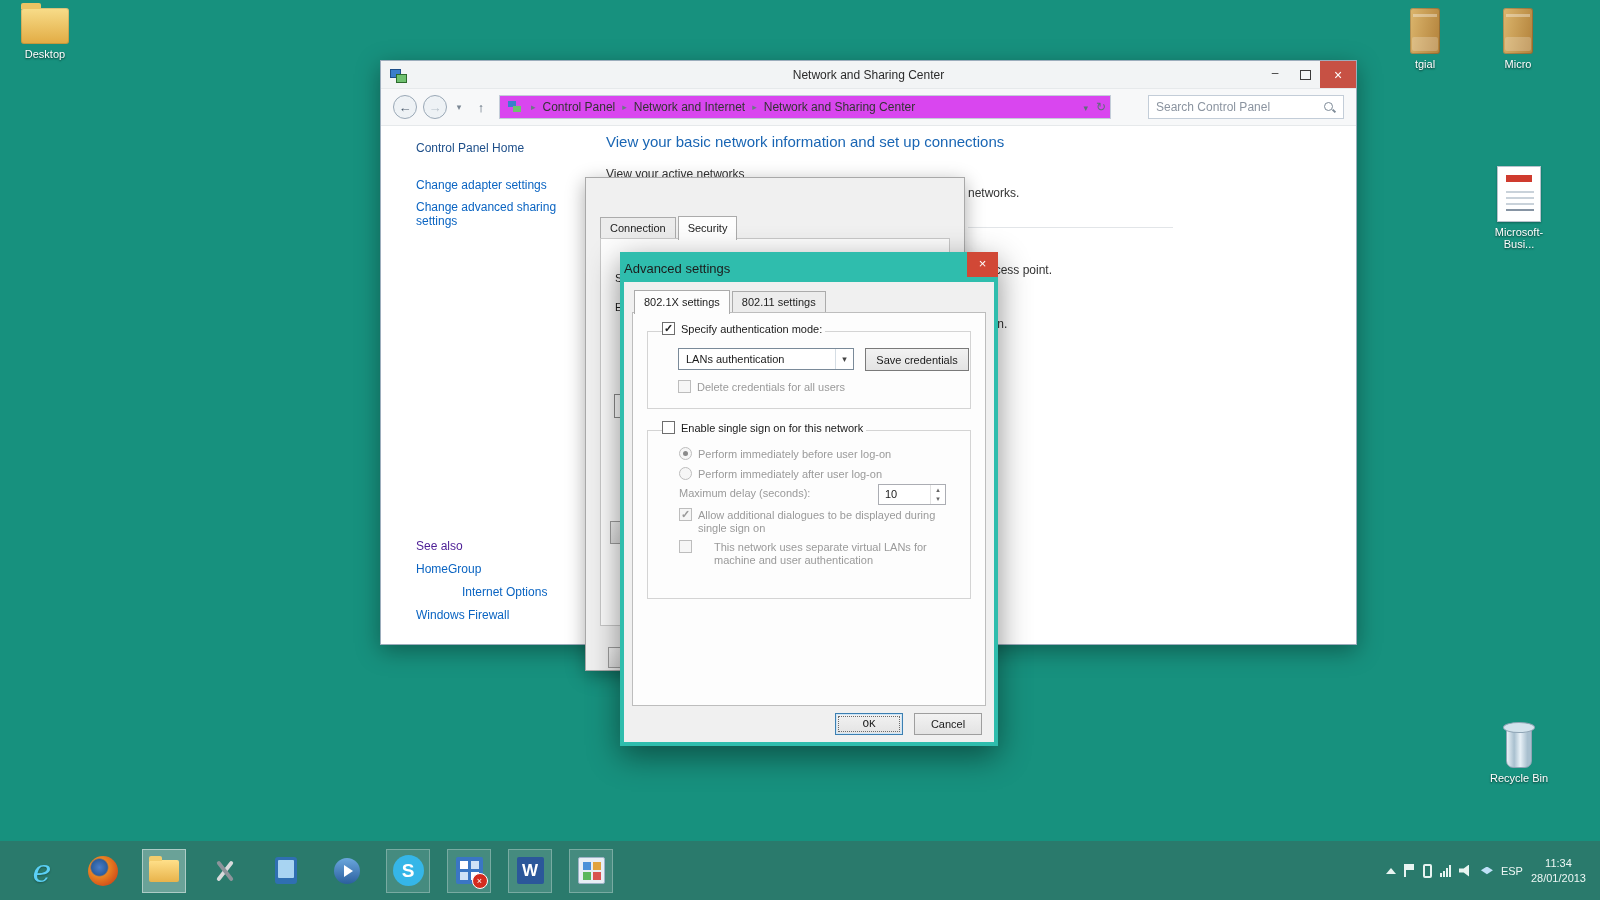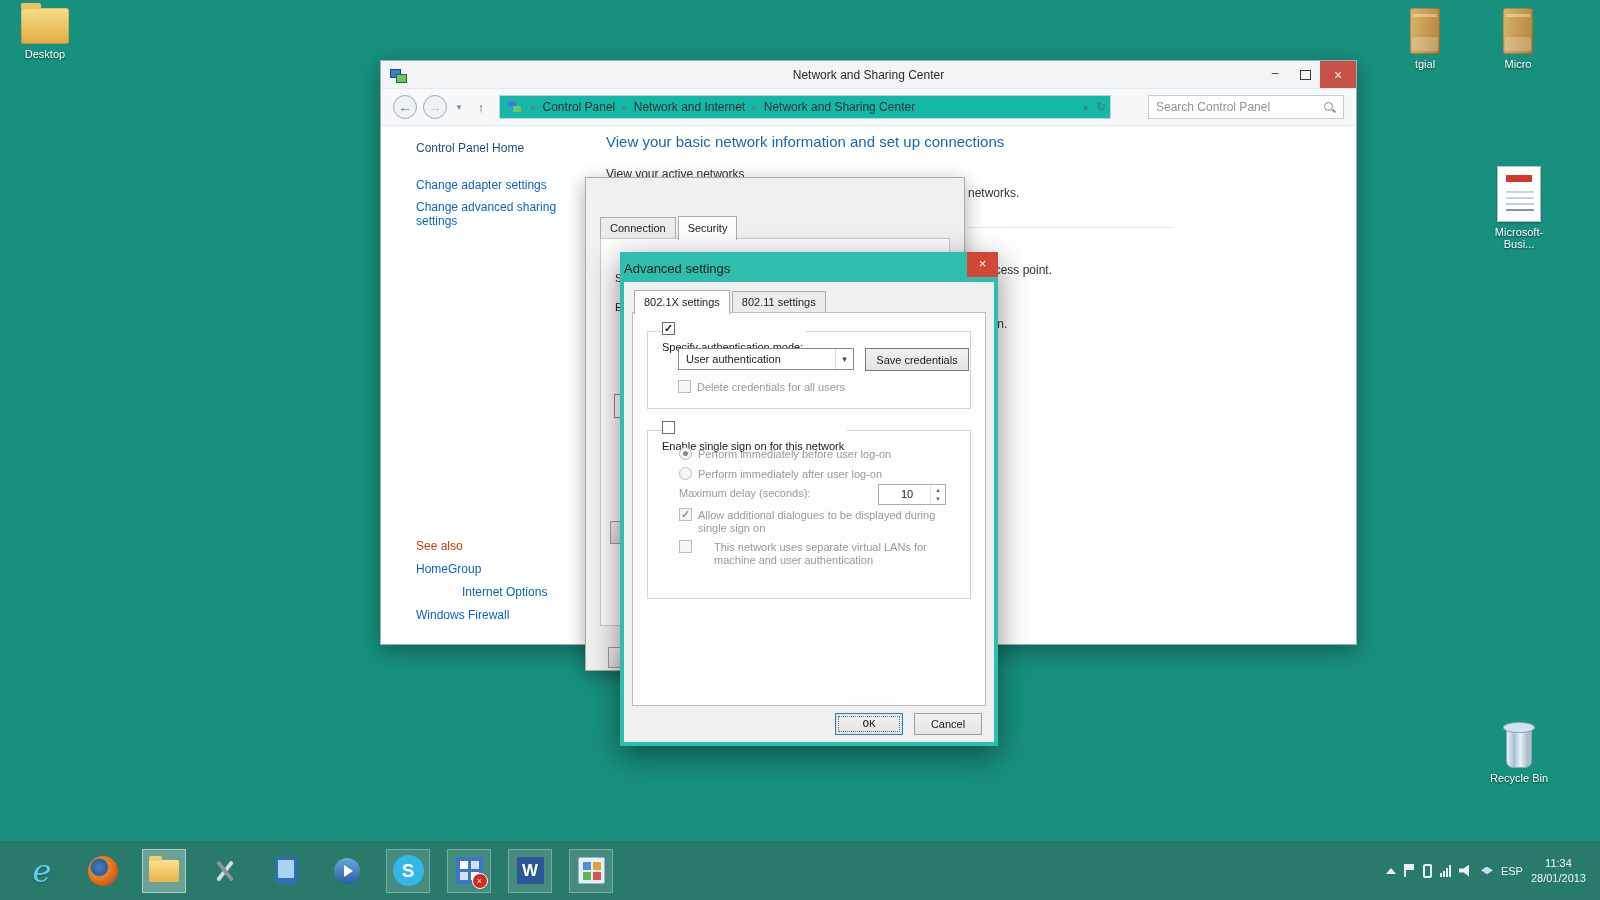--- a/index.html
+++ b/index.html
@@ -37,39 +37,39 @@
   .nw-btn-close:after { content:"×"; font-size:14px; }
   .nw-addressrow { height:37px; background:#f7f8f9; border-bottom:1px solid #e6e9eb; display:flex; align-items:center; padding-left:12px; }
   .nav-circle { width:24px; height:24px; border-radius:50%; border:1px solid #9aa8b6; background:#eef2f5; display:flex; align-items:center; justify-content:center; font-size:13px; color:#49596b; margin-right:6px; }
   .nav-back:after { content:"←"; }
   .nav-fwd { color:#b8c2cc; }
   .nav-fwd:after { content:"→"; }
   .nav-chev { width:12px; color:#7b8794; font-size:9px; margin-right:6px; text-align:center; }
   .nav-chev:after { content:"▾"; }
   .nav-up { width:20px; text-align:center; color:#49596b; font-size:13px; margin-right:8px; }
   .nav-up:after { content:"↑"; }
-  .addr-box { width:612px; height:24px; background:#14b8a6; border:1px solid #c3cdd8; display:flex; align-items:center; padding:9px 4px; font-size:12px; color:#333; }
+  .addr-box { width:612px; height:24px; background:#d946ef; border:1px solid #c3cdd8; display:flex; align-items:center; padding:9px 4px; font-size:12px; color:#333; }
   .addr-icon { width:14px; height:12px; position:relative; margin:0 4px; flex:none; }
   .addr-icon:before { content:""; position:absolute; left:0; top:0; width:8px; height:6px; background:#3b7ecc; }
   .addr-icon:after { content:""; position:absolute; left:5px; top:5px; width:8px; height:6px; background:#6fc06f; }
   .crumb { padding:0 2px; white-space:nowrap; }
   .crumb-sep { font-size:9px; color:#6b7884; padding:0 5px; }
   .crumb-sep:after { content:"▸"; }
   .addr-right { margin-left:auto; display:flex; align-items:center; gap:8px; color:#5f6c7a; }
   .addr-chev:after { content:"▾"; font-size:9px; }
   .addr-refresh:after { content:"↻"; font-size:12px; }
   .search-box { width:196px; height:24px; background:#fff; border:1px solid #c3cdd8; margin-left:auto; margin-right:12px; display:flex; align-items:center; padding:0 7px; font-size:12px; color:#8b94a0; }
   .mag-icon { position:relative; width:13px; height:13px; margin-left:auto; }
   .mag-icon:before { content:""; position:absolute; left:1px; top:1px; width:7px; height:7px; border:1.5px solid #7d8a97; border-radius:50%; }
   .mag-icon:after { content:""; position:absolute; left:9px; top:9px; width:4px; height:2px; background:#7d8a97; transform:rotate(45deg); }
   .nw-body { position:relative; height:518px; background:#fff; }
   .sb-item { position:absolute; font-size:12px; }
   .sb-home { color:#1d4e89; }
   .sb-link { color:#0a64c2; }
-  .sb-muted { color:#c2410c; }
+  .sb-muted { color:#4c1d95; }
   .nw-heading { position:absolute; font-size:15px; color:#1a66b4; }
   .nw-sub { position:absolute; font-size:12px; color:#333; }
   .nw-frag { position:absolute; font-size:12px; color:#333; }
   .nw-divider { position:absolute; height:1px; background:#e2e5e8; }
 
   
   .tabs { position:absolute; display:flex; align-items:flex-end; z-index:3; }
   .tab { font-size:11px; color:#222; background:#ececec; border:1px solid #ababab; border-bottom:none; padding:0 9px; height:21px; line-height:20px; margin-right:2px; }
   .tab.active { background:#fdfdfd; height:24px; line-height:23px; margin-bottom:-2px; }
   .w8btn { position:absolute; appearance:none; background:linear-gradient(#f2f2f2,#e3e3e3); border:1px solid #9e9e9e; font-family:inherit; font-size:11px; color:#1a1a1a; text-align:center; }
@@ -77,21 +77,21 @@
   .w8btn.focused:before { content:""; position:absolute; inset:2px; border:1px dotted #6b6b6b; }
   .cb, .radio { position:absolute; display:flex; align-items:flex-start; gap:6px; font-size:11px; color:#1a1a1a; line-height:13px; }
   .cb .box { width:13px; height:13px; border:1px solid #6e6e6e; background:#fff; position:relative; flex:none; margin-top:-1px; }
   .cb.checked .box:after { content:"✓"; position:absolute; left:1px; top:-1px; font-size:11px; font-weight:bold; color:#262626; }
   .cb.disabled, .radio.disabled { color:#9a9a9a; }
   .cb.disabled .box { border-color:#bdbdbd; background:#f6f6f6; }
   .cb.disabled.checked .box:after { color:#9a9a9a; }
   .radio .circle { width:13px; height:13px; border:1px solid #6e6e6e; border-radius:50%; background:#fff; position:relative; flex:none; margin-top:-1px; }
   .radio.disabled .circle { border-color:#bdbdbd; background:#f6f6f6; }
   .radio.selected .circle:after { content:""; position:absolute; left:3px; top:3px; width:5px; height:5px; border-radius:50%; background:#8a8a8a; }
-  .onborder { background:#fdfdfd; padding-right:3px;flex-direction:column; }
+  .onborder { background:#fdfdfd; padding-right:3px; }
   .groupbox { position:absolute; border:1px solid #d4d4d4; }
   .combo { position:absolute; background:#fff; border:1px solid #7a8a99; display:flex; align-items:center; font-size:11px; color:#1a1a1a; }
   .combo-val { flex:1; padding:0 7px; }
   .combo-arrow { width:18px; align-self:stretch; border-left:1px solid #d5dde4; display:flex; align-items:center; justify-content:center; color:#444; }
   .combo-arrow:after { content:"▾"; font-size:9px; }
   .spinner { position:absolute; background:#fff; border:1px solid #abadb3; display:flex; font-size:11px; color:#1a1a1a; }
   .spin-val { flex:1; padding:3px 6px; }
   .spin-btns { width:15px; border-left:1px solid #e2e2e2; display:flex; flex-direction:column; }
   .spin-btns span { flex:1; display:flex; align-items:center; justify-content:center; color:#666; }
   .spin-up:after { content:"▴"; font-size:7px; }
@@ -267,21 +267,21 @@
         <span class="tab">802.11 settings</span>
       </div>
       <div class="adv-panel">
 
         <div class="groupbox" style="left:14px; top:18px; width:324px; height:78px;"></div>
         <div class="cb checked onborder" style="left:29px; top:10px;">
           <span class="box"></span>
           <span>Specify authentication mode:</span>
         </div>
         <div class="combo" style="left:45px; top:35px; width:176px; height:22px;">
-          <span class="combo-val">User authentication</span>
+          <span class="combo-val">LANs authentication</span>
           <span class="combo-arrow"></span>
         </div>
         <button class="w8btn" style="left:232px; top:35px; width:104px; height:23px; border-color:#7a7a7a;">Save credentials</button>
         <div class="cb disabled" style="left:45px; top:68px;">
           <span class="box"></span>
           <span>Delete credentials for all users</span>
         </div>
 
         <div class="groupbox" style="left:14px; top:117px; width:324px; height:169px;"></div>
         <div class="cb onborder" style="left:29px; top:109px;">
@@ -290,21 +290,21 @@
         </div>
         <div class="radio selected disabled" style="left:46px; top:135px;">
           <span class="circle"></span>
           <span>Perform immediately before user log-on</span>
         </div>
         <div class="radio disabled" style="left:46px; top:155px;">
           <span class="circle"></span>
           <span>Perform immediately after user log-on</span>
         </div>
         <span class="static-label" style="left:46px; top:174px; color:#9a9a9a;">Maximum delay (seconds):</span>
-        <div class="spinner" style="left:245px; top:171px; width:68px; height:21px;padding-left:16px;">
+        <div class="spinner" style="left:245px; top:171px; width:68px; height:21px;">
           <span class="spin-val">10</span>
           <span class="spin-btns">
             <span class="spin-up"></span>
             <span class="spin-dn"></span>
           </span>
         </div>
         <div class="cb checked disabled" style="left:46px; top:196px; width:282px;">
           <span class="box"></span>
           <span>Allow additional dialogues to be displayed during single sign on</span>
         </div>

